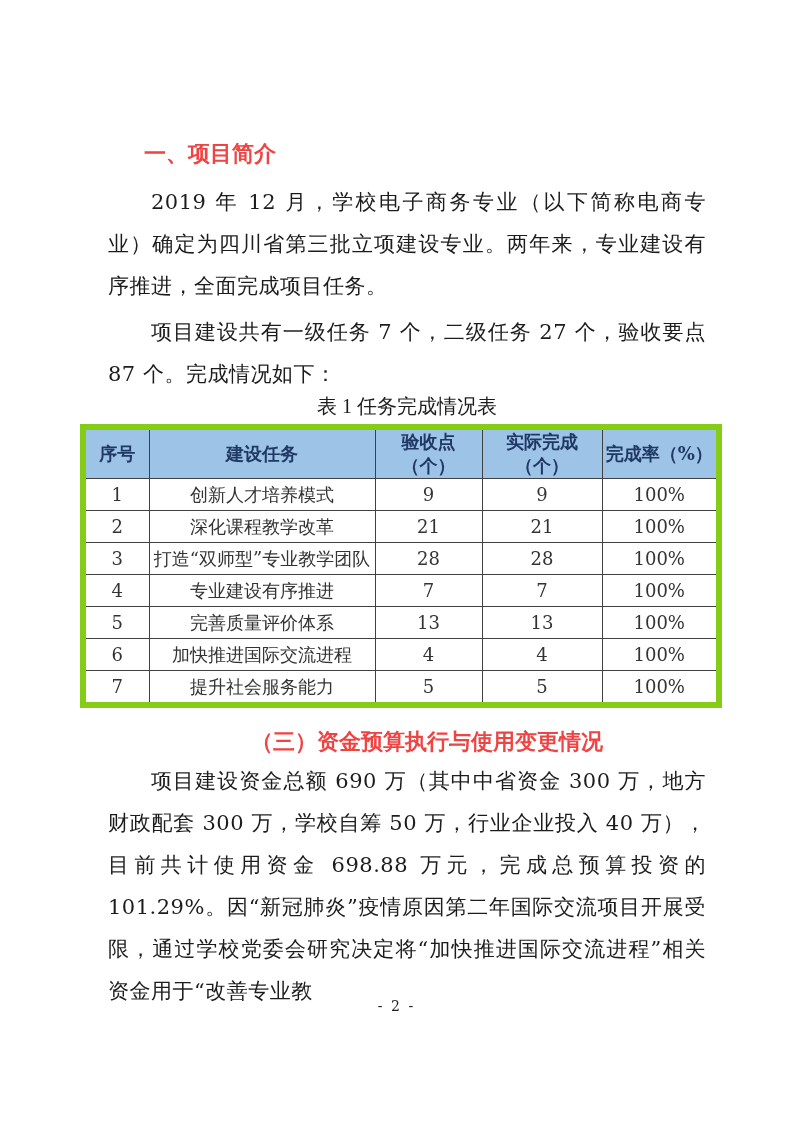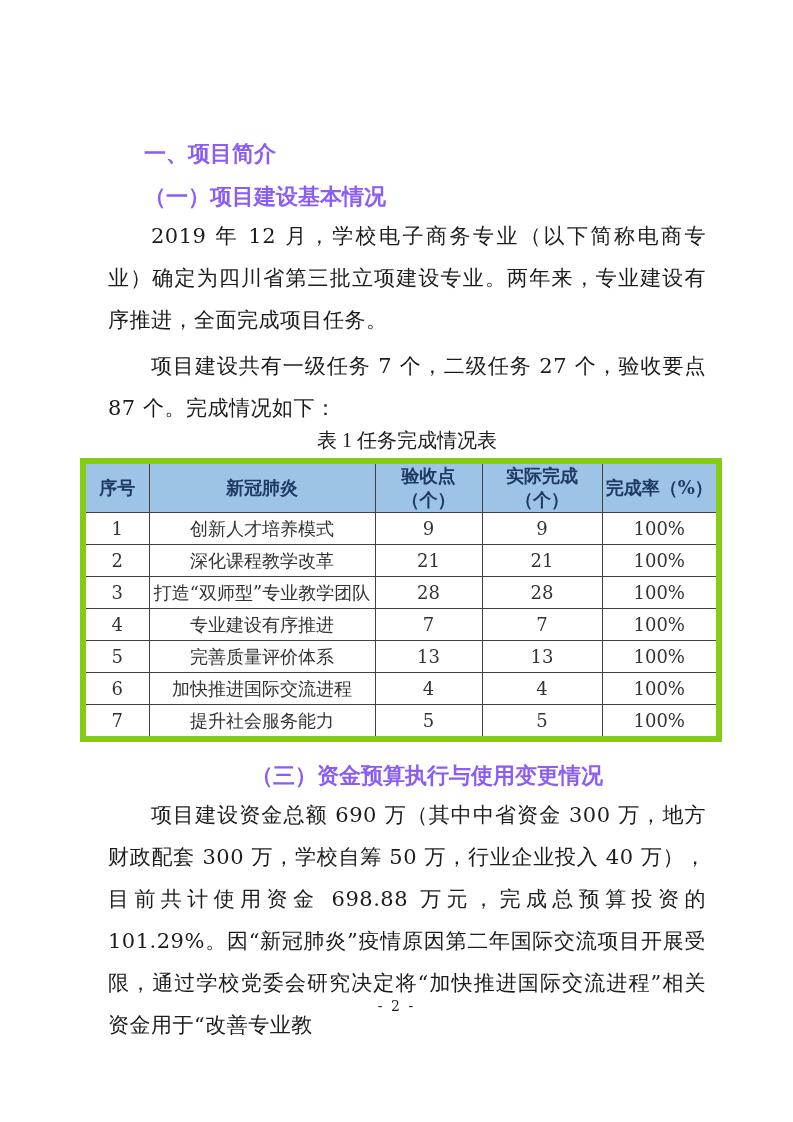--- a/index.html
+++ b/index.html
@@ -16,21 +16,21 @@
     position: absolute;
     left: 104px;
     top: 138px;
     width: 606px;
   }
   .heading {
     font-size: 22px;
     font-weight: bold;
     line-height: 30px;
     margin: 0 0 0 40px;
-    color: #8b5cf6;
+    color: #ef4444;
   }
   .h-main { margin-bottom: 13px; }
   .h-sub  { margin-bottom: 4px; }
   .para {
     font-size: 21px;
     line-height: 42px;
     text-align: justify;
     text-indent: 43px;
     margin: 4px;
     letter-spacing: 0.5px;
@@ -86,39 +86,38 @@
   }
 </style>
 </head>
 <body>
 
 <div class="page">
   <div class="content">
 
     <div class="heading h-main">一、项目简介</div>
 
-    <div class="heading h-sub">（一）项目建设基本情况</div>
     <p class="para">2019 年 12 月，学校电子商务专业（以下简称电商专业）确定为四川省第三批立项建设专业。两年来，专业建设有序推进，全面完成项目任务。</p>
 
     <p class="para">项目建设共有一级任务 7 个，二级任务 27 个，验收要点 87 个。完成情况如下：</p>
 
     <div class="table-caption">表 1  任务完成情况表</div>
 
     <table class="task-table">
       <colgroup>
         <col class="c-no">
           <col class="c-task">
           <col class="c-pts">
           <col class="c-done">
           <col class="c-rate">
       </colgroup>
       <thead>
         <tr>
           <th>序号</th>
-          <th>新冠肺炎</th>
+          <th>建设任务</th>
           <th>验收点（个）</th>
           <th>实际完成（个）</th>
           <th>完成率（%）</th>
         </tr>
       </thead>
       <tbody>
           <tr>
             <td>1</td>
             <td>创新人才培养模式</td>
             <td>9</td>

